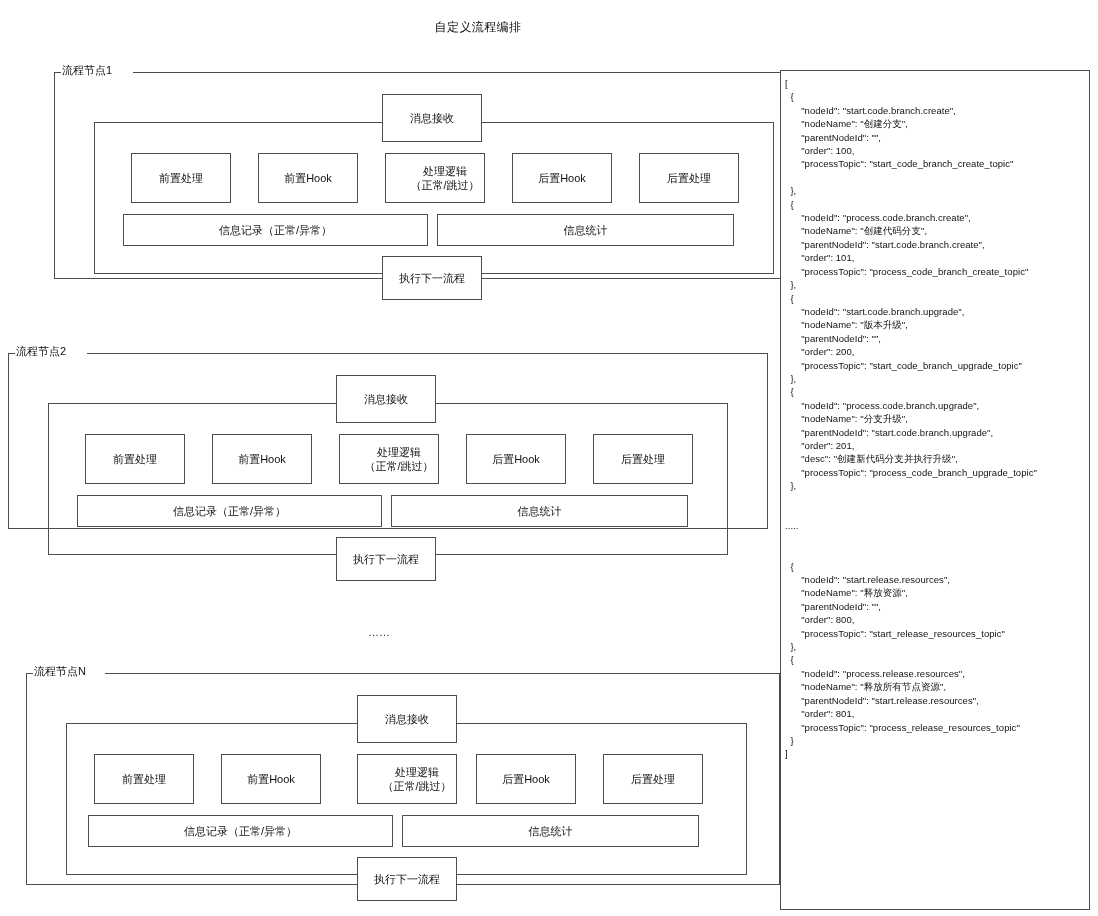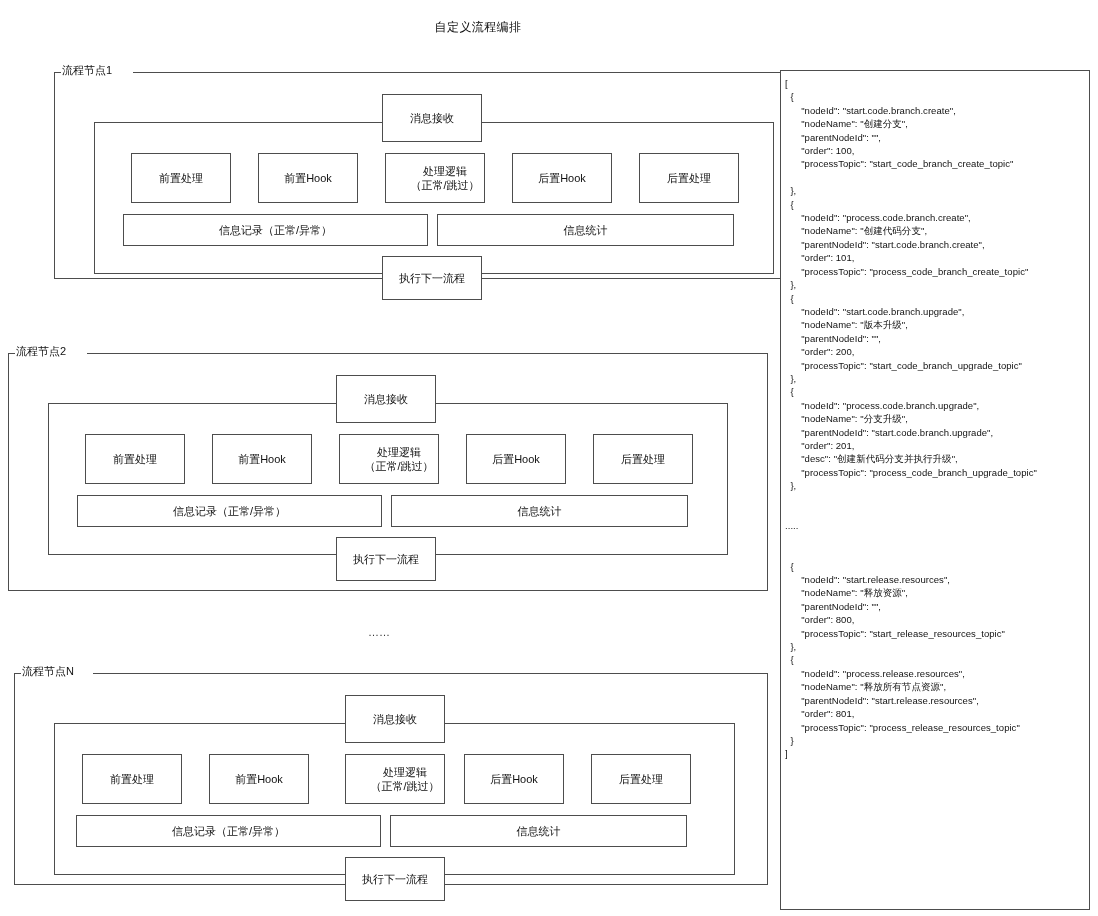--- a/index.html
+++ b/index.html
@@ -145,21 +145,21 @@
   </div>
   <div class="box" style="left:458px; top:81px; width:100px; height:50px;">后置Hook</div>
   <div class="box" style="left:585px; top:81px; width:100px; height:50px;">后置处理</div>
 
   <div class="box" style="left:69px; top:142px; width:305px; height:32px;">信息记录（正常/异常）</div>
   <div class="box" style="left:383px; top:142px; width:297px; height:32px;">信息统计</div>
 
   <div class="box" style="left:328px; top:184px; width:100px; height:44px;">执行下一流程</div>
 </div>
 
-<div class="node-group" style="left:8px; top:353px; width:760px; height:238px;">
+<div class="node-group" style="left:8px; top:353px; width:760px; height:176px;">
   <div class="node-outer"></div>
   <div class="node-label">流程节点2</div>
 
   <div class="node-inner" style="left:40px; top:50px; width:680px; height:152px;"></div>
 
   <div class="box" style="left:328px; top:22px; width:100px; height:48px;">消息接收</div>
 
   <div class="box" style="left:77px; top:81px; width:100px; height:50px;">前置处理</div>
   <div class="box" style="left:204px; top:81px; width:100px; height:50px;">前置Hook</div>
   <div class="box two-line" style="left:331px; top:81px; width:100px; height:50px; flex-direction:column;">
@@ -170,21 +170,21 @@
   <div class="box" style="left:585px; top:81px; width:100px; height:50px;">后置处理</div>
 
   <div class="box" style="left:69px; top:142px; width:305px; height:32px;">信息记录（正常/异常）</div>
   <div class="box" style="left:383px; top:142px; width:297px; height:32px;">信息统计</div>
 
   <div class="box" style="left:328px; top:184px; width:100px; height:44px;">执行下一流程</div>
 </div>
 
 <div class="flow-ellipsis" style="left:368px; top:626px;">……</div>
 
-<div class="node-group" style="left:14px; top:673px; width:754px; height:212px;">
+<div class="node-group" style="left:26px; top:673px; width:754px; height:212px;">
   <div class="node-outer"></div>
   <div class="node-label">流程节点N</div>
 
   <div class="node-inner" style="left:40px; top:50px; width:681px; height:152px;"></div>
 
   <div class="box" style="left:331px; top:22px; width:100px; height:48px;">消息接收</div>
 
   <div class="box" style="left:68px; top:81px; width:100px; height:50px;">前置处理</div>
   <div class="box" style="left:195px; top:81px; width:100px; height:50px;">前置Hook</div>
   <div class="box two-line" style="left:331px; top:81px; width:100px; height:50px; flex-direction:column;">

